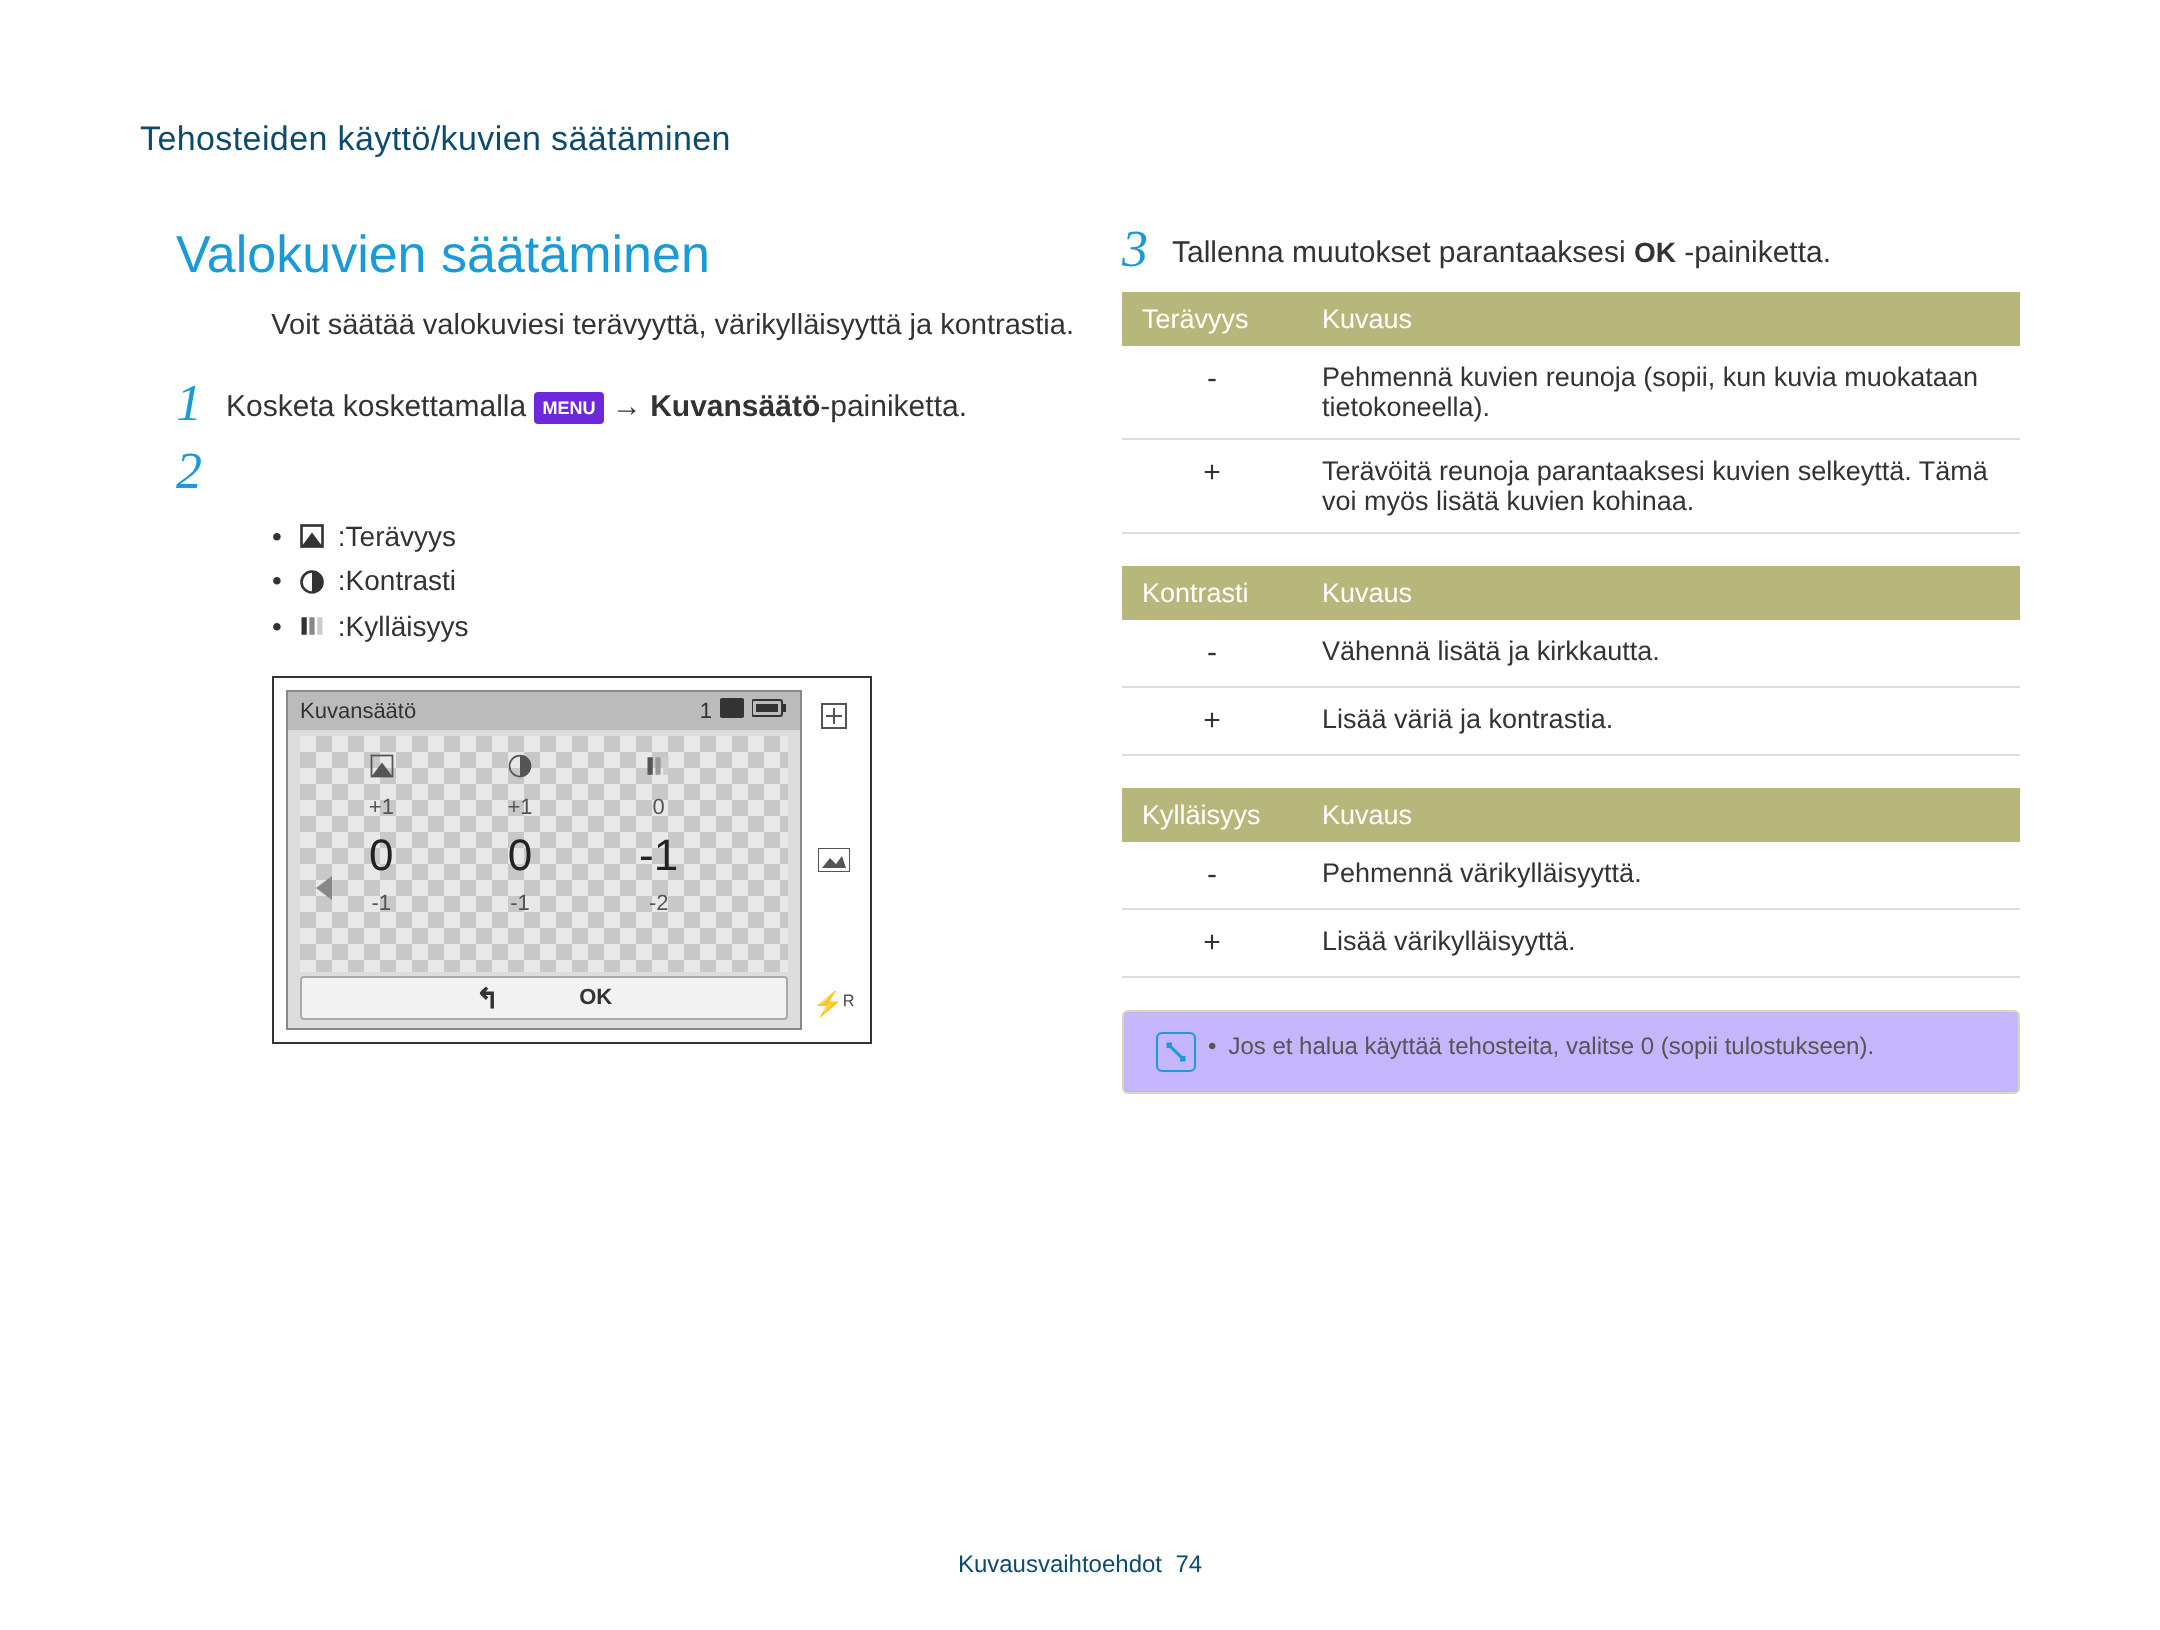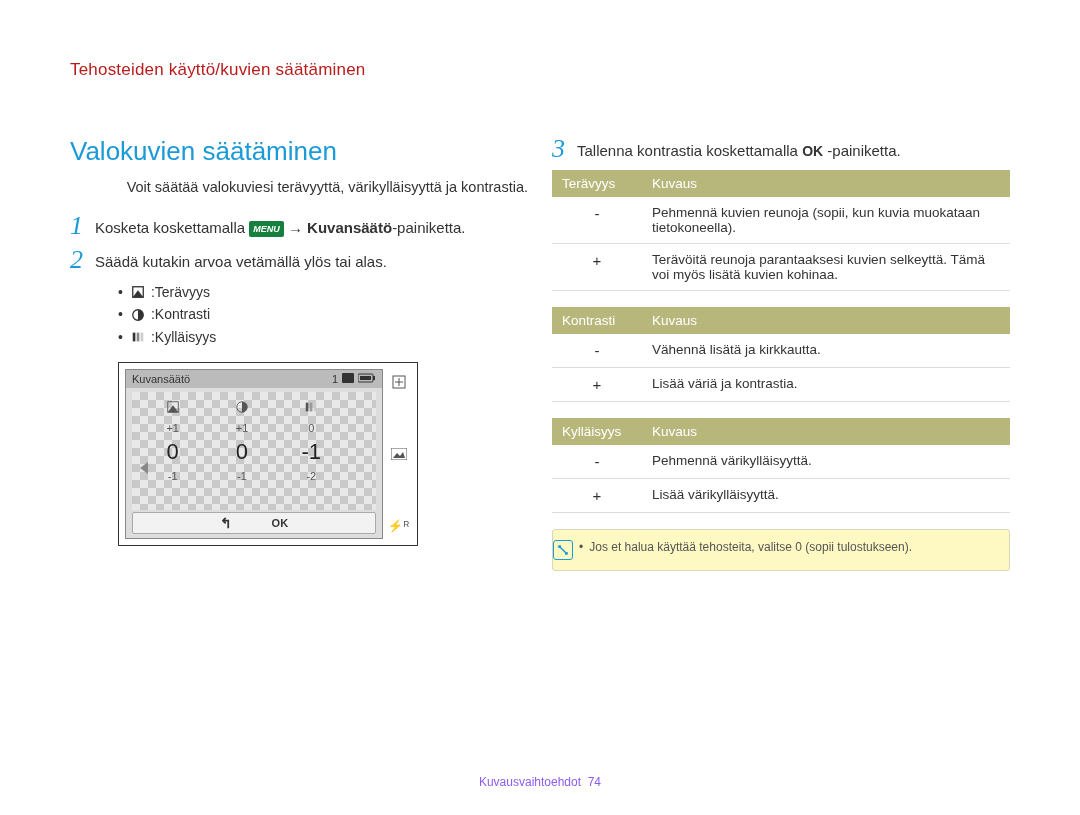--- a/index.html
+++ b/index.html
@@ -9,29 +9,30 @@
     height: 815px;
     background: #fff;
     font-family: Arial, Helvetica, sans-serif;
     color: #333;
     position: relative;
   }
   .page {
     padding: 60px 70px 30px 70px;
   }
   .breadcrumb {
-    color: #b91c1c;
+    color: #0c4a6e;
     font-size: 17px;
     font-weight: 300;
-    margin-bottom: 56px;
+    margin-bottom: 32px;
     letter-spacing: 0.2px;
   }
   .columns {
     display: flex;
     gap: 24px;
+    margin-left: 18px;
   }
   .col {
     flex: 1;
   }
   h1.title {
     color: #1a9bd7;
     font-weight: 400;
     font-size: 26px;
     margin: 0 0 12px 0;
   }
@@ -55,28 +56,27 @@
     line-height: 1;
   }
   .step-text {
     font-size: 15px;
     line-height: 1.4;
     padding-top: 4px;
   }
   .step-text b { font-weight: bold; }
   .menu-chip {
     display: inline-block;
-    background: #15803d;
+    background: #6d28d9;
     color: #fff;
     font-size: 9px;
     padding: 2px 4px;
     border-radius: 2px;
     vertical-align: middle;
     font-weight: bold;
-    font-style: italic;
   }
   .ok-chip {
     display: inline-block;
     font-weight: bold;
     font-size: 14px;
   }
   .sublist {
     margin: 6px 0 14px 48px;
   }
   .sublist-item {
@@ -204,23 +204,23 @@
     color: #333;
   }
   table.spec td.sym {
     text-align: center;
     font-size: 15px;
   }
 
   .note-box {
     display: flex;
     border: 1px solid #d8d8b8;
-    background: #fef9c3;
+    background: #c4b5fd;
     border-radius: 3px;
-    padding: 10px 0;
+    padding: 10px 16px;
     margin-top: 8px;
   }
   .note-icon {
     width: 26px;
     flex-shrink: 0;
   }
   .note-icon .sq {
     width: 20px; height: 20px;
     border: 1.5px solid #1a9bd7;
     border-radius: 3px;
@@ -236,21 +236,21 @@
   }
   .note-list div { margin-bottom: 3px; }
   .note-list .b { margin-right: 6px; }
 
   .footer {
     position: absolute;
     bottom: 26px;
     left: 0; right: 0;
     text-align: center;
     font-size: 12px;
-    color: #8b5cf6;
+    color: #0c4a6e;
   }
 </style>
 </head>
 <body>
 
 <div class="page">
   <div class="breadcrumb">Tehosteiden käyttö/kuvien säätäminen</div>
 
   <div class="columns">
 
@@ -260,21 +260,20 @@
 
       <div class="step">
         <div class="step-num">1</div>
         <div class="step-text">
           <span>Kosketa koskettamalla </span><span class="menu-chip">MENU</span><span> → </span><b>Kuvansäätö</b><span>-painiketta.</span>
         </div>
       </div>
 
       <div class="step">
         <div class="step-num">2</div>
-        <div class="step-text">Säädä kutakin arvoa vetämällä ylös tai alas.</div>
       </div>
 
       <div class="sublist">
         <div class="sublist-item">
           <span class="bullet">•</span>
           <span class="mini-icon">
             <svg viewBox="0 0 16 16">
                 <rect x="2" y="2" width="12" height="12" fill="none" stroke="#333" stroke-width="1.5"></rect>
                 <path d="M2 14 L8 6 L14 14 Z" fill="#333"></path>
               </svg>
@@ -373,21 +372,21 @@
             <span>⚡ᴿ</span>
           </div>
         </div>
       </div>
     </div>
 
     <div class="col">
       <div class="step">
         <div class="step-num">3</div>
         <div class="step-text">
-          <span>Tallenna kontrastia koskettamalla </span><span class="ok-chip">OK</span><span> -painiketta.</span>
+          <span>Tallenna muutokset parantaaksesi </span><span class="ok-chip">OK</span><span> -painiketta.</span>
         </div>
       </div>
 
       <table class="spec">
         <tbody>
             <tr>
           <th>Terävyys</th>
           <th>Kuvaus</th>
         </tr>
         <tr>

